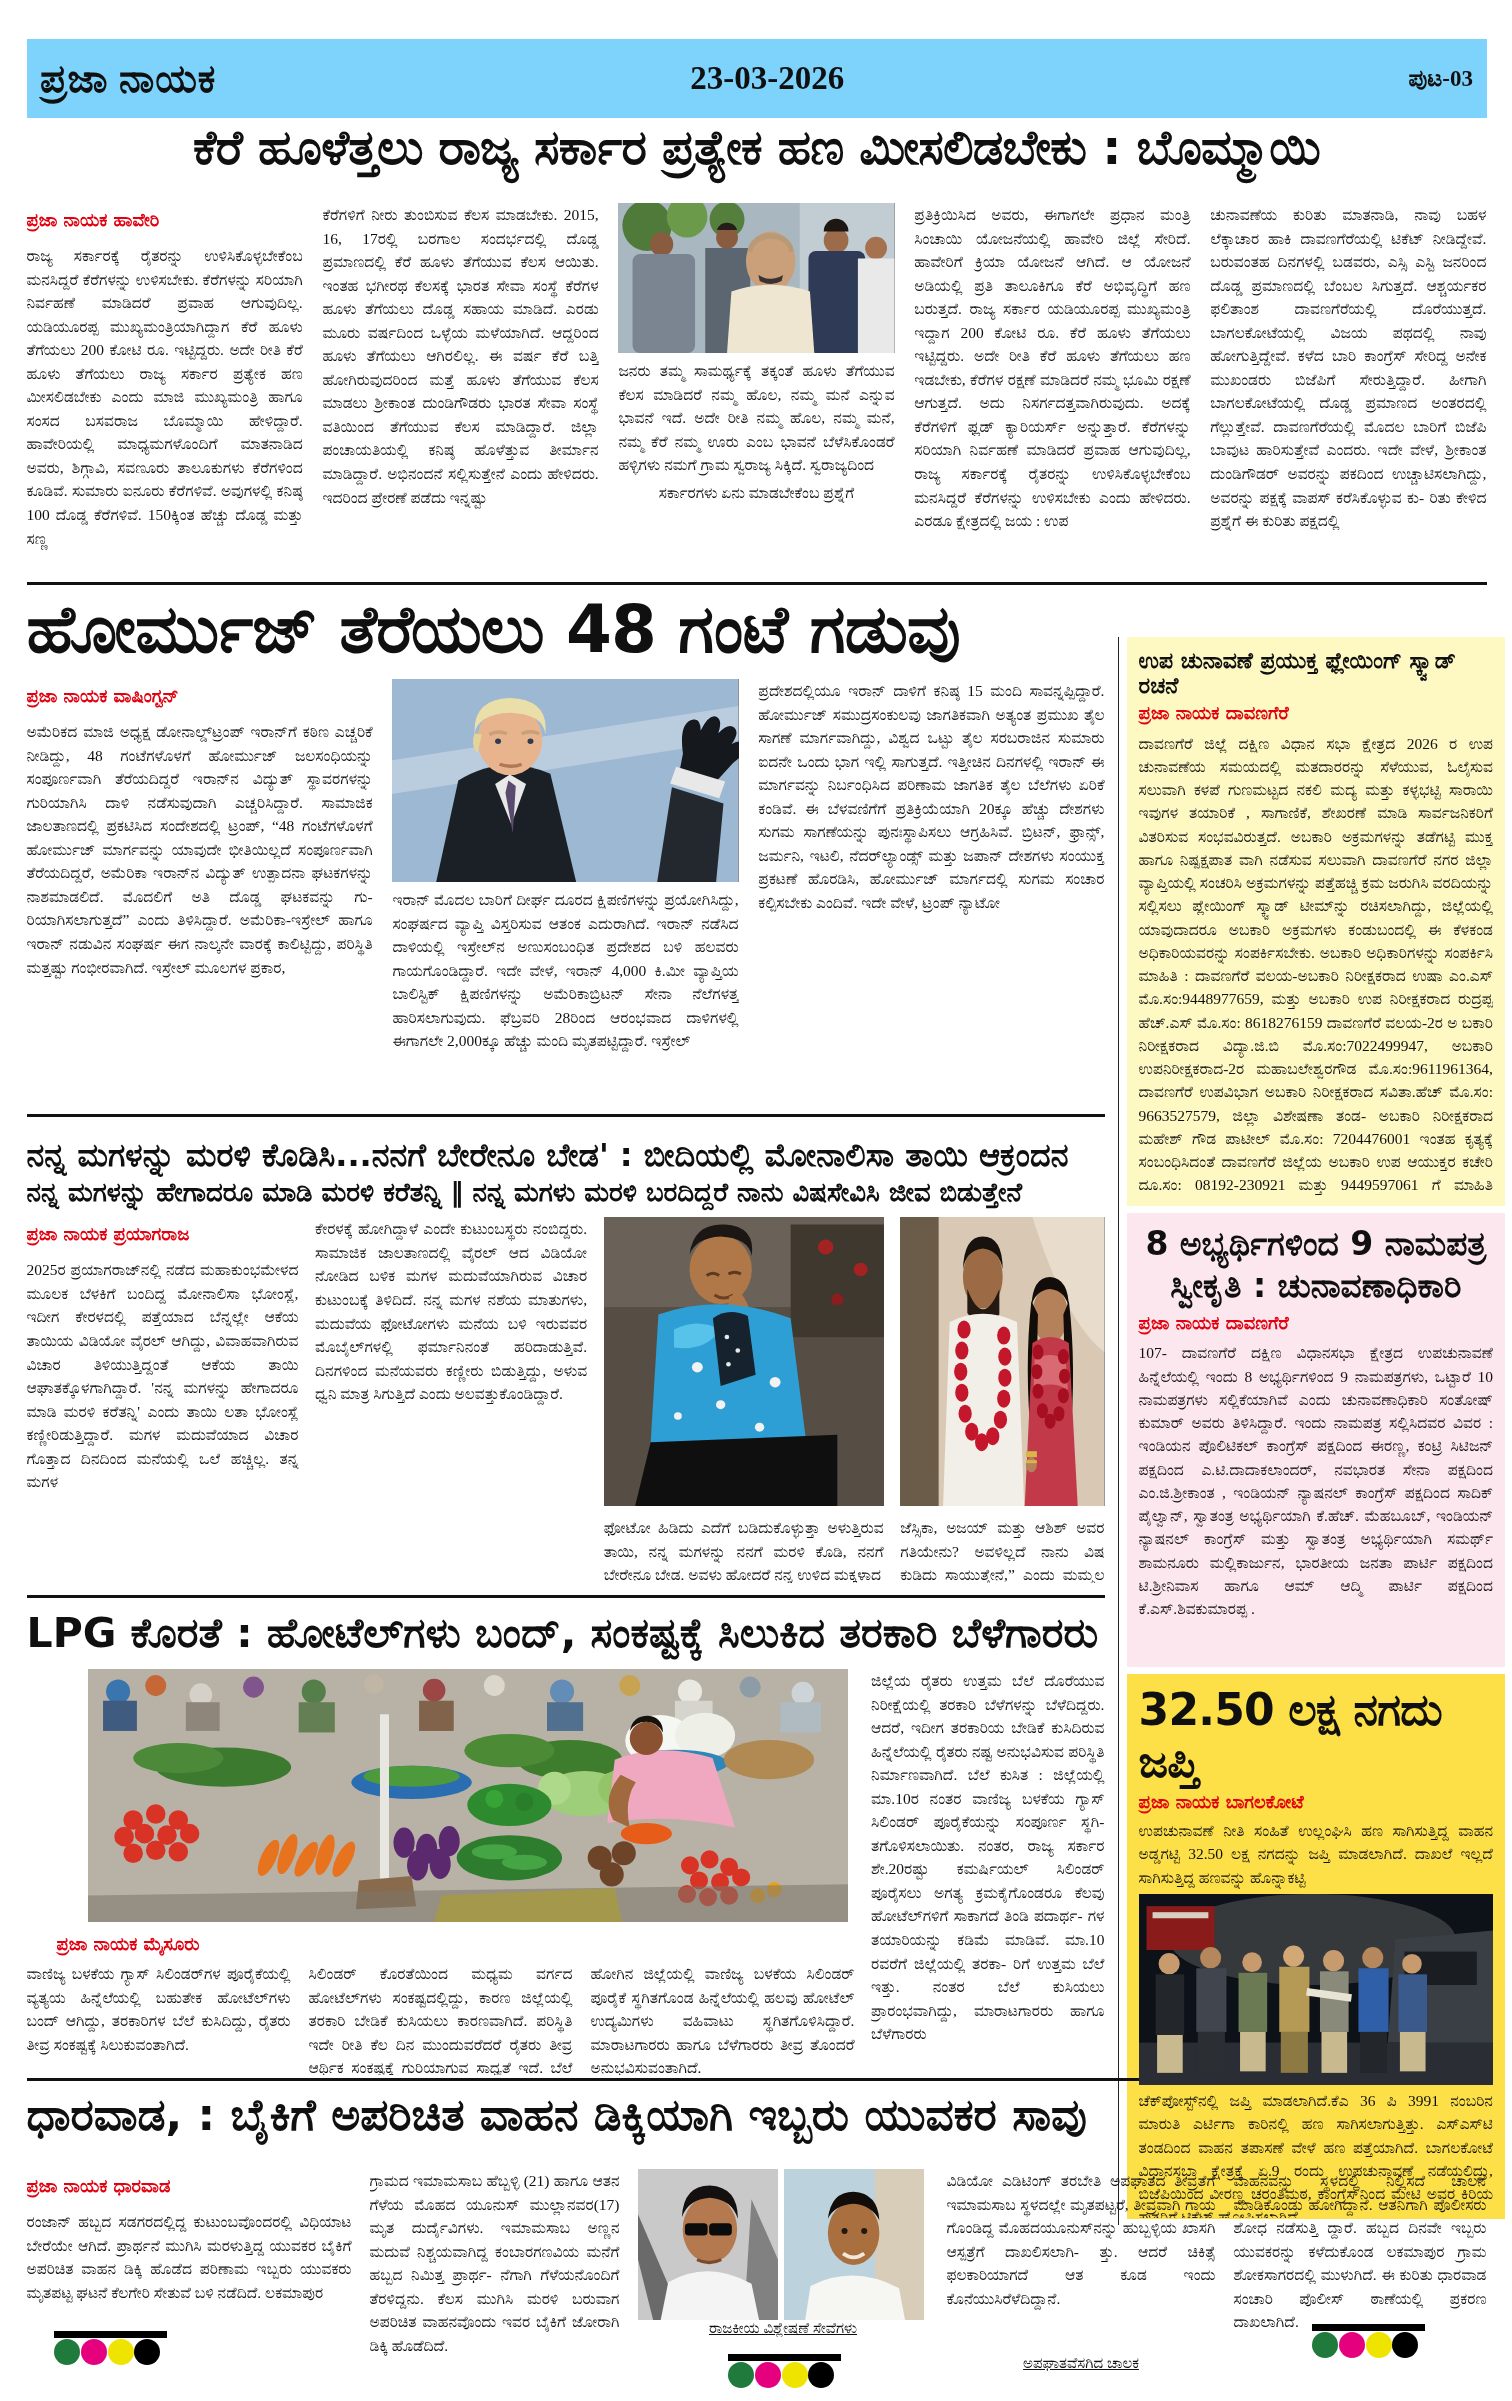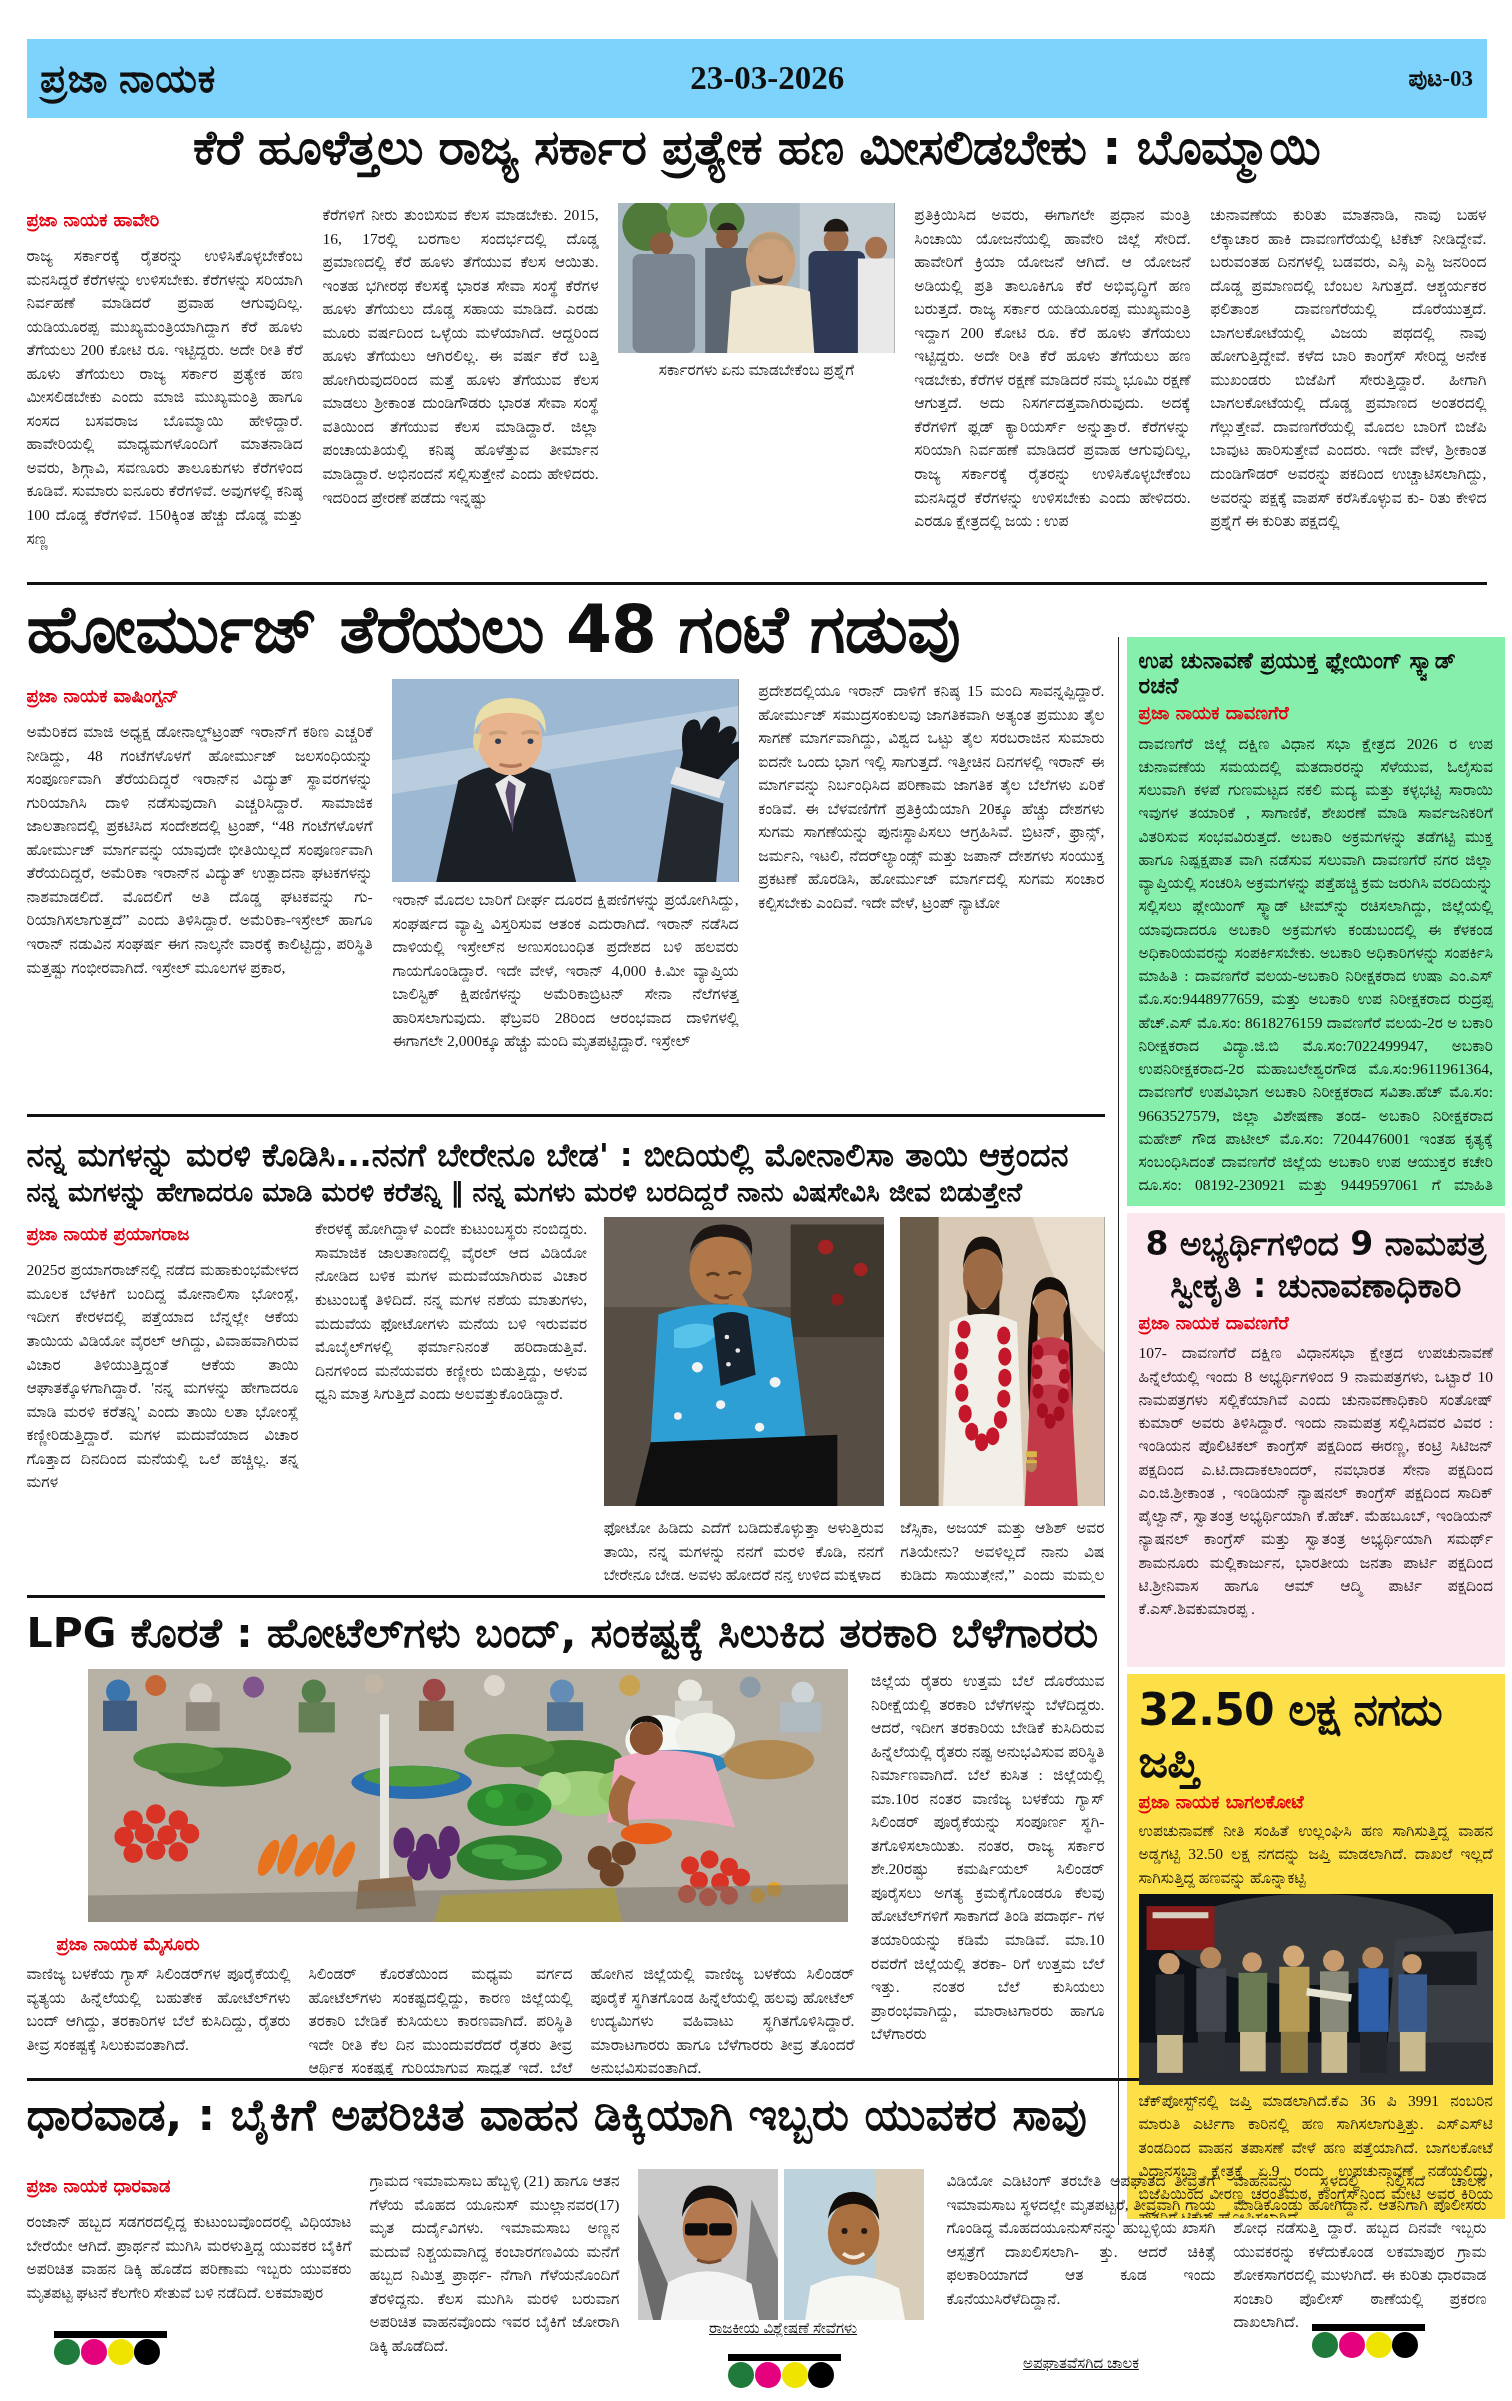--- a/index.html
+++ b/index.html
@@ -28,21 +28,21 @@
   .h2-monalisa-sub{font-size:26px;font-weight:bold;font-family:"DejaVu Sans","Liberation Sans",sans-serif;margin:1.5px 0 9px 0;}
   .article3{display:grid;grid-template-columns:272px 272px 280px 1fr;column-gap:16.6px;grid-template-rows:293px 73px;}
   .span2{grid-row:1 / span 2;}
   .h2-lpg{font-size:41px;font-weight:bold;font-family:"DejaVu Sans","Liberation Sans",sans-serif;margin:10.6px 0 12px 0;}
   .lpg-wrap{display:grid;grid-template-columns:828px 1fr;column-gap:16.6px;}
   .lpg-left-photo{width:760px;height:253px;margin-left:61px;}
   .lpg-strip{display:grid;grid-template-columns:1fr 1fr 1fr;column-gap:18px;height:113px;margin-top:7.6px;}
   
   .right-rail{left:1118px;top:637px;width:387px;border-left:1.5px solid #222;padding-left:7.6px;box-sizing:border-box;}
   .rail-box{box-sizing:border-box;padding:10.6px 12px;margin-bottom:6.8px;overflow:hidden;}
-  .box-blue{background:#86efac;height:569px;}
+  .box-blue{background:#fef9c3;height:569px;}
   .box-pink{background:#fce7ee;height:454px;}
   .box-cream{background:#fde047;height:545px;}
   .rail-h-blue{font-size:22px;font-weight:bold;font-family:"DejaVu Sans","Liberation Sans",sans-serif;margin-bottom:4.5px;}
   .rail-h-pink{font-size:33px;font-weight:bold;text-align:center;line-height:1.25;font-family:"DejaVu Sans","Liberation Sans",sans-serif;}
   .rail-h-cream{font-size:44px;font-weight:bold;font-family:"DejaVu Sans","Liberation Sans",sans-serif;letter-spacing:-0.8px;}
   .rail-body{font-size:15.5px;line-height:1.5;text-align:justify;overflow:hidden;}
   
   .dharwad-rule{left:26.5px;top:2078px;width:1112px;}
   .h2-dharwad{left:26.5px;top:2089px;width:1460px;font-size:44px;font-weight:bold;font-family:"DejaVu Sans","Liberation Sans",sans-serif;}
   .article5{left:26.5px;top:2169px;width:1460px;height:203px;display:grid;grid-template-columns:325px 250px 291px 269px 1fr;column-gap:18px;}
@@ -90,20 +90,21 @@
           <rect x="330" y="74" width="50" height="126" fill="#e9e9e9"></rect>
         <circle cx="150" cy="46" r="15" fill="#8a5c3f"></circle>
           <path d="M136 36 a15 15 0 0 1 28 0 z" fill="#241d18"></path>
           <rect x="120" y="60" width="62" height="140" fill="#5c6670"></rect>
         <ellipse cx="210" cy="78" rx="34" ry="40" fill="#caa07a"></ellipse>
         <path d="M178 64 q4 -22 32 -24 q28 2 32 24 l-6 2 q-4 -18 -26 -18 q-22 0 -26 18 z" fill="#b99a76"></path>
         <path d="M193 96 q17 10 34 0 l-2 8 q-15 8 -30 0 z" fill="#3a3230"></path>
         <path d="M156 118 q54 -18 108 0 l6 82 l-120 0 z" fill="#efe6d2"></path>
       </svg>
     </div>
+    <div style="margin-top:6px;">ಜನರು ತಮ್ಮ ಸಾಮರ್ಥ್ಯಕ್ಕೆ ತಕ್ಕಂತೆ ಹೂಳು ತೆಗೆಯುವ ಕೆಲಸ ಮಾಡಿದರೆ ನಮ್ಮ ಹೊಲ, ನಮ್ಮ ಮನೆ ಎನ್ನುವ ಭಾವನೆ ಇದೆ. ಅದೇ ರೀತಿ ನಮ್ಮ ಹೊಲ, ನಮ್ಮ ಮನೆ, ನಮ್ಮ ಕೆರೆ ನಮ್ಮ ಊರು ಎಂಬ ಭಾವನೆ ಬೆಳೆಸಿಕೊಂಡರೆ ಹಳ್ಳಿಗಳು ನಮಗೆ ಗ್ರಾಮ ಸ್ವರಾಜ್ಯ ಸಿಕ್ಕಿದೆ. ಸ್ವರಾಜ್ಯದಿಂದ</div>
     <div class="a1-note">ಸರ್ಕಾರಗಳು ಏನು ಮಾಡಬೇಕೆಂಬ ಪ್ರಶ್ನೆಗೆ</div>
   </div>
   <div class="col">ಪ್ರತಿಕ್ರಿಯಿಸಿದ ಅವರು, ಈಗಾಗಲೇ ಪ್ರಧಾನ ಮಂತ್ರಿ ಸಿಂಚಾಯಿ ಯೋಜನೆಯಲ್ಲಿ ಹಾವೇರಿ ಜಿಲ್ಲೆ ಸೇರಿದೆ. ಹಾವೇರಿಗೆ ಕ್ರಿಯಾ ಯೋಜನೆ ಆಗಿದೆ. ಆ ಯೋಜನೆ ಅಡಿಯಲ್ಲಿ ಪ್ರತಿ ತಾಲೂಕಿಗೂ ಕೆರೆ ಅಭಿವೃದ್ಧಿಗೆ ಹಣ ಬರುತ್ತದೆ. ರಾಜ್ಯ ಸರ್ಕಾರ ಯಡಿಯೂರಪ್ಪ ಮುಖ್ಯಮಂತ್ರಿ ಇದ್ದಾಗ 200 ಕೋಟಿ ರೂ. ಕೆರೆ ಹೂಳು ತೆಗೆಯಲು ಇಟ್ಟಿದ್ದರು. ಅದೇ ರೀತಿ ಕೆರೆ ಹೂಳು ತೆಗೆಯಲು ಹಣ ಇಡಬೇಕು, ಕೆರೆಗಳ ರಕ್ಷಣೆ ಮಾಡಿದರೆ ನಮ್ಮ ಭೂಮಿ ರಕ್ಷಣೆ ಆಗುತ್ತದೆ. ಅದು ನಿಸರ್ಗದತ್ತವಾಗಿರುವುದು. ಅದಕ್ಕೆ ಕೆರೆಗಳಿಗೆ ಫ್ಲಡ್ ಕ್ಯಾರಿಯರ್ಸ್ ಅನ್ನುತ್ತಾರೆ. ಕೆರೆಗಳನ್ನು ಸರಿಯಾಗಿ ನಿರ್ವಹಣೆ ಮಾಡಿದರೆ ಪ್ರವಾಹ ಆಗುವುದಿಲ್ಲ, ರಾಜ್ಯ ಸರ್ಕಾರಕ್ಕೆ ರೈತರನ್ನು ಉಳಿಸಿಕೊಳ್ಳಬೇಕೆಂಬ ಮನಸಿದ್ದರೆ ಕೆರೆಗಳನ್ನು ಉಳಿಸಬೇಕು ಎಂದು ಹೇಳಿದರು. ಎರಡೂ ಕ್ಷೇತ್ರದಲ್ಲಿ ಜಯ : ಉಪ</div>
   <div class="col">ಚುನಾವಣೆಯ ಕುರಿತು ಮಾತನಾಡಿ, ನಾವು ಬಹಳ ಲೆಕ್ಕಾಚಾರ ಹಾಕಿ ದಾವಣಗೆರೆಯಲ್ಲಿ ಟಿಕೆಟ್ ನೀಡಿದ್ದೇವೆ. ಬರುವಂತಹ ದಿನಗಳಲ್ಲಿ ಬಡವರು, ಎಸ್ಸಿ ಎಸ್ಟಿ ಜನರಿಂದ ದೊಡ್ಡ ಪ್ರಮಾಣದಲ್ಲಿ ಬೆಂಬಲ ಸಿಗುತ್ತದೆ. ಆಶ್ಚರ್ಯಕರ ಫಲಿತಾಂಶ ದಾವಣಗೆರೆಯಲ್ಲಿ ದೊರೆಯುತ್ತದೆ. ಬಾಗಲಕೋಟೆಯಲ್ಲಿ ವಿಜಯ ಪಥದಲ್ಲಿ ನಾವು ಹೋಗುತ್ತಿದ್ದೇವೆ. ಕಳೆದ ಬಾರಿ ಕಾಂಗ್ರೆಸ್ ಸೇರಿದ್ದ ಅನೇಕ ಮುಖಂಡರು ಬಿಜೆಪಿಗೆ ಸೇರುತ್ತಿದ್ದಾರೆ. ಹೀಗಾಗಿ ಬಾಗಲಕೋಟೆಯಲ್ಲಿ ದೊಡ್ಡ ಪ್ರಮಾಣದ ಅಂತರದಲ್ಲಿ ಗೆಲ್ಲುತ್ತೇವೆ. ದಾವಣಗೆರೆಯಲ್ಲಿ ಮೊದಲ ಬಾರಿಗೆ ಬಿಜೆಪಿ ಬಾವುಟ ಹಾರಿಸುತ್ತೇವೆ ಎಂದರು. ಇದೇ ವೇಳೆ, ಶ್ರೀಕಾಂತ ದುಂಡಿಗೌಡರ್ ಅವರನ್ನು ಪಕದಿಂದ ಉಚ್ಚಾಟಿಸಲಾಗಿದ್ದು, ಅವರನ್ನು ಪಕ್ಷಕ್ಕೆ ವಾಪಸ್ ಕರೆಸಿಕೊಳ್ಳುವ ಕು- ರಿತು ಕೇಳಿದ ಪ್ರಶ್ನೆಗೆ ಈ ಕುರಿತು ಪಕ್ಷದಲ್ಲಿ</div>
 </div>
 
 <div class="abs rule" style="left:26.5px;top:582px;width:1460px;"></div>
 
 <div class="abs left-region">
 

